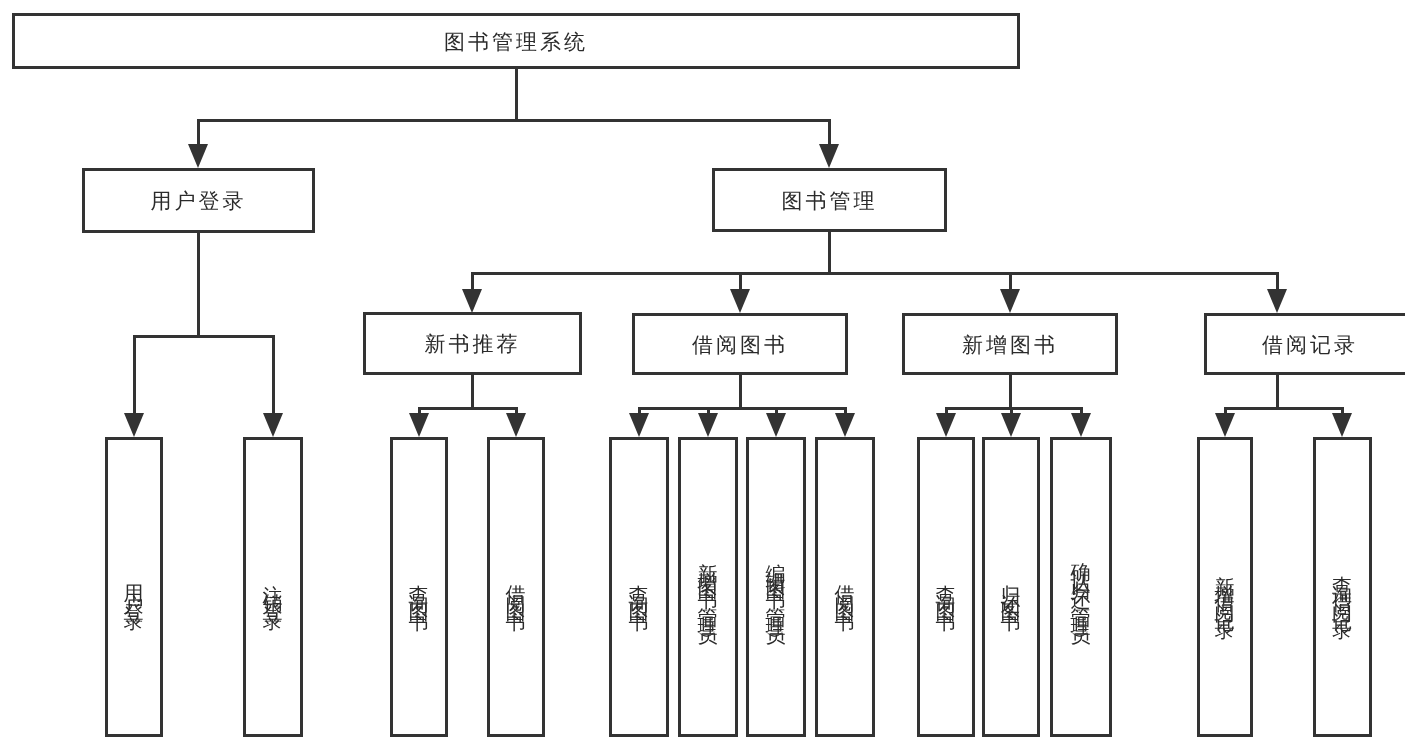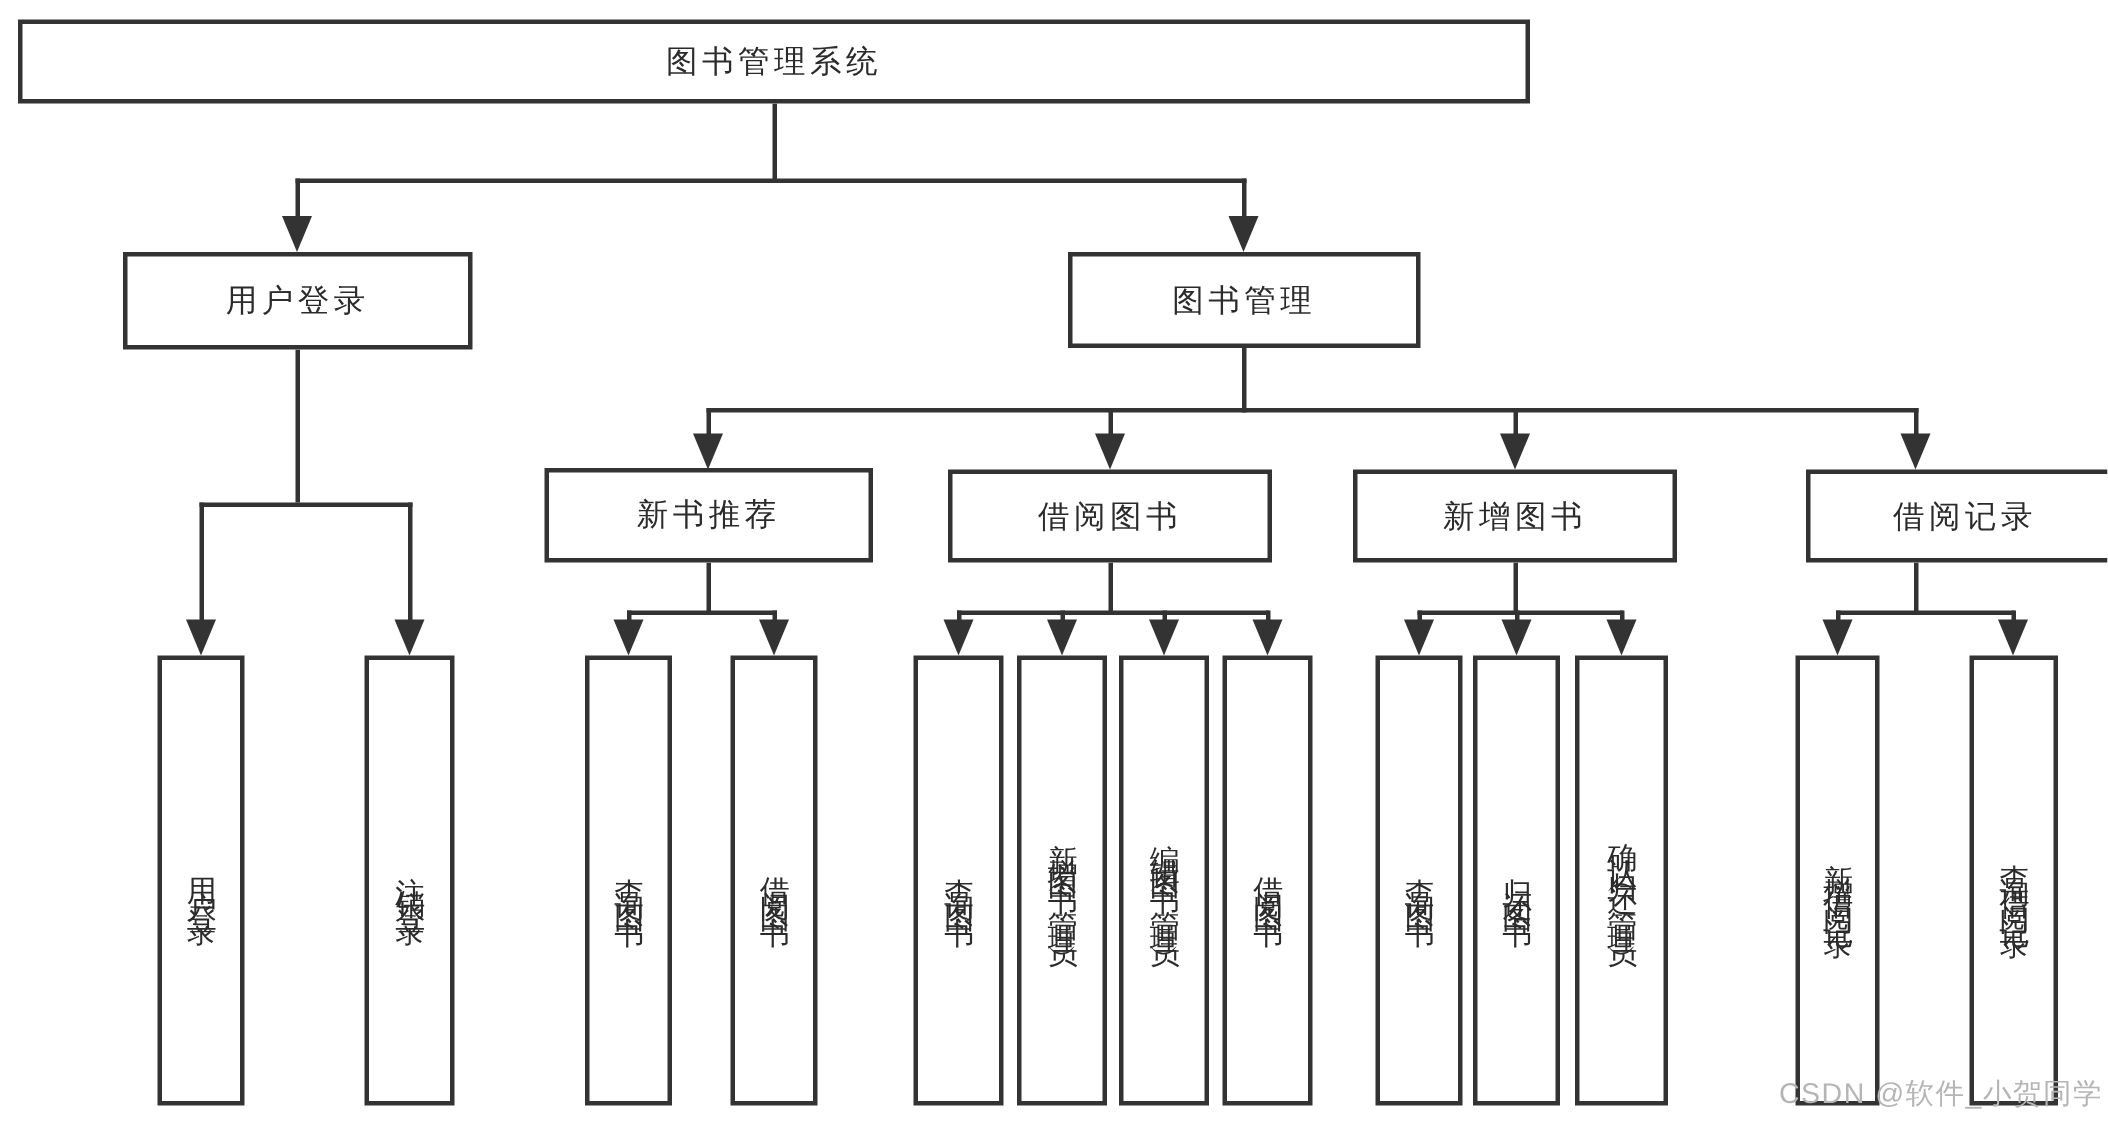--- a/index.html
+++ b/index.html
@@ -158,15 +158,14 @@
   <div class="head" style="left:629px;top:413px"></div>
   <div class="head" style="left:698px;top:413px"></div>
   <div class="head" style="left:766px;top:413px"></div>
   <div class="head" style="left:835px;top:413px"></div>
   <div class="head" style="left:936px;top:413px"></div>
   <div class="head" style="left:1001px;top:413px"></div>
   <div class="head" style="left:1071px;top:413px"></div>
   <div class="head" style="left:1215px;top:413px"></div>
   <div class="head" style="left:1332px;top:413px"></div>
 
-  <div class="watermark">CSDN @软件_小贺同学</div>
 
 </div>
 
 </body></html>

